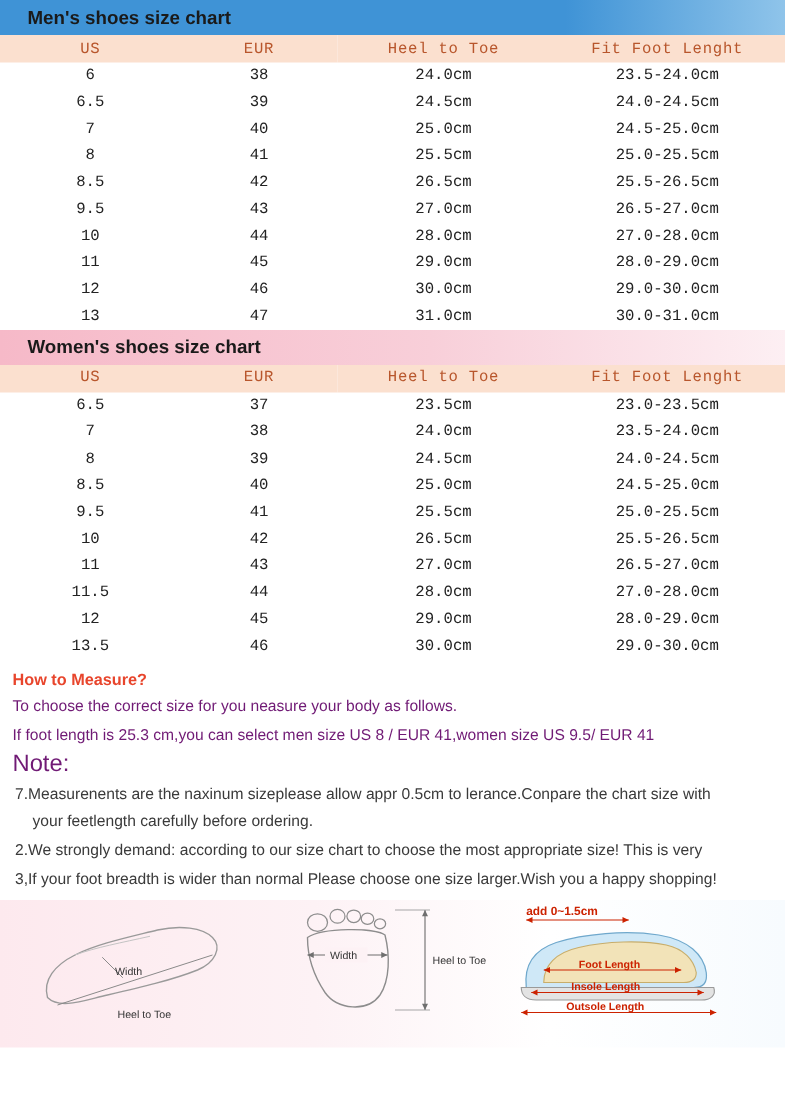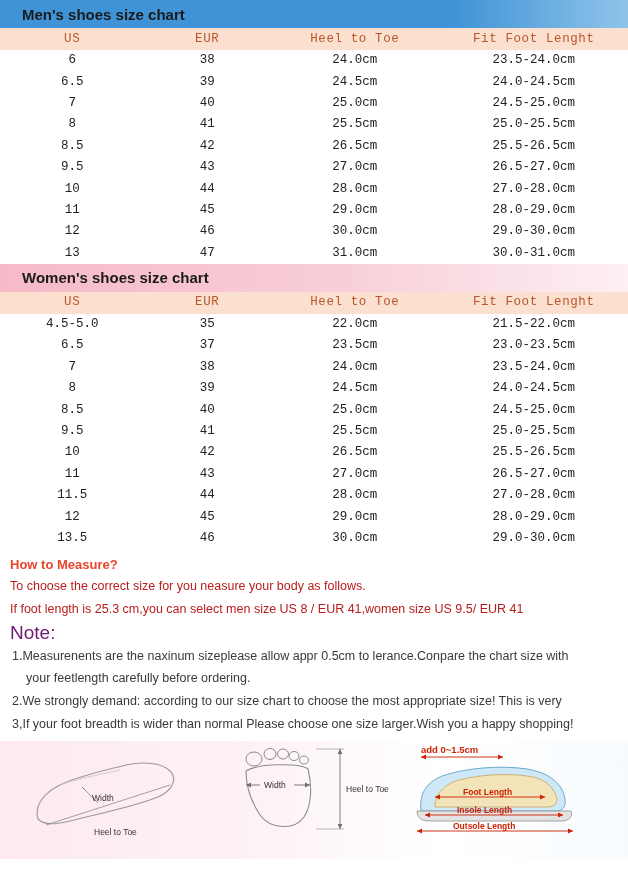--- a/index.html
+++ b/index.html
@@ -81,21 +81,21 @@
   .howto h2 {
     margin: 2px 0 4px 0;
     font-size: 13px;
     font-weight: bold;
     color: #e8452c;
   }
   .howto h2 .qm { color: #e8452c; }
   .howto p {
     margin: 0 0 2px 0;
     font-size: 12.5px;
-    color: #b91c1c;
+    color: #701a75;
     line-height: 21px;
   }
   .howto .note-label {
     color: #701a75;
     font-size: 19px;
     margin: 2px 0 1px 0;
     font-weight: normal;
   }
   .howto ol {
     margin: 0;
@@ -231,26 +231,20 @@
       <thead>
         <tr>
           <th>US</th>
           <th>EUR</th>
           <th>Heel to Toe</th>
           <th>Fit Foot Lenght</th>
         </tr>
       </thead>
       <tbody>
         <tr>
-          <td>4.5-5.0</td>
-          <td>35</td>
-          <td>22.0cm</td>
-          <td>21.5-22.0cm</td>
-        </tr>
-        <tr>
           <td>6.5</td>
           <td>37</td>
           <td>23.5cm</td>
           <td>23.0-23.5cm</td>
         </tr>
         <tr>
           <td>7</td>
           <td>38</td>
           <td>24.0cm</td>
           <td>23.5-24.0cm</td>
@@ -309,21 +303,21 @@
 
   <div class="howto">
     <h2>
       <span>How to Measure</span><span class="qm">?</span>
     </h2>
     <p>To choose the correct size for you neasure your body as follows.</p>
     <p>If foot length is 25.3 cm,you can select men size US 8 / EUR 41,women size US 9.5/ EUR 41</p>
     <div class="note-label">Note:</div>
     <ol>
       <li>
-        <span>1.Measurenents are the naxinum sizeplease allow appr 0.5cm to lerance.Conpare the chart size with</span>
+        <span>7.Measurenents are the naxinum sizeplease allow appr 0.5cm to lerance.Conpare the chart size with</span>
         <span class="ind">your feetlength carefully before ordering.</span>
       </li>
       <li>
         <span>2.We strongly demand: according to our size chart to choose the most appropriate size! This is very</span>
       </li>
       <li>
         <span>3,If your foot breadth is wider than normal Please choose one size larger.Wish you a happy shopping!</span>
       </li>
     </ol>
   </div>

